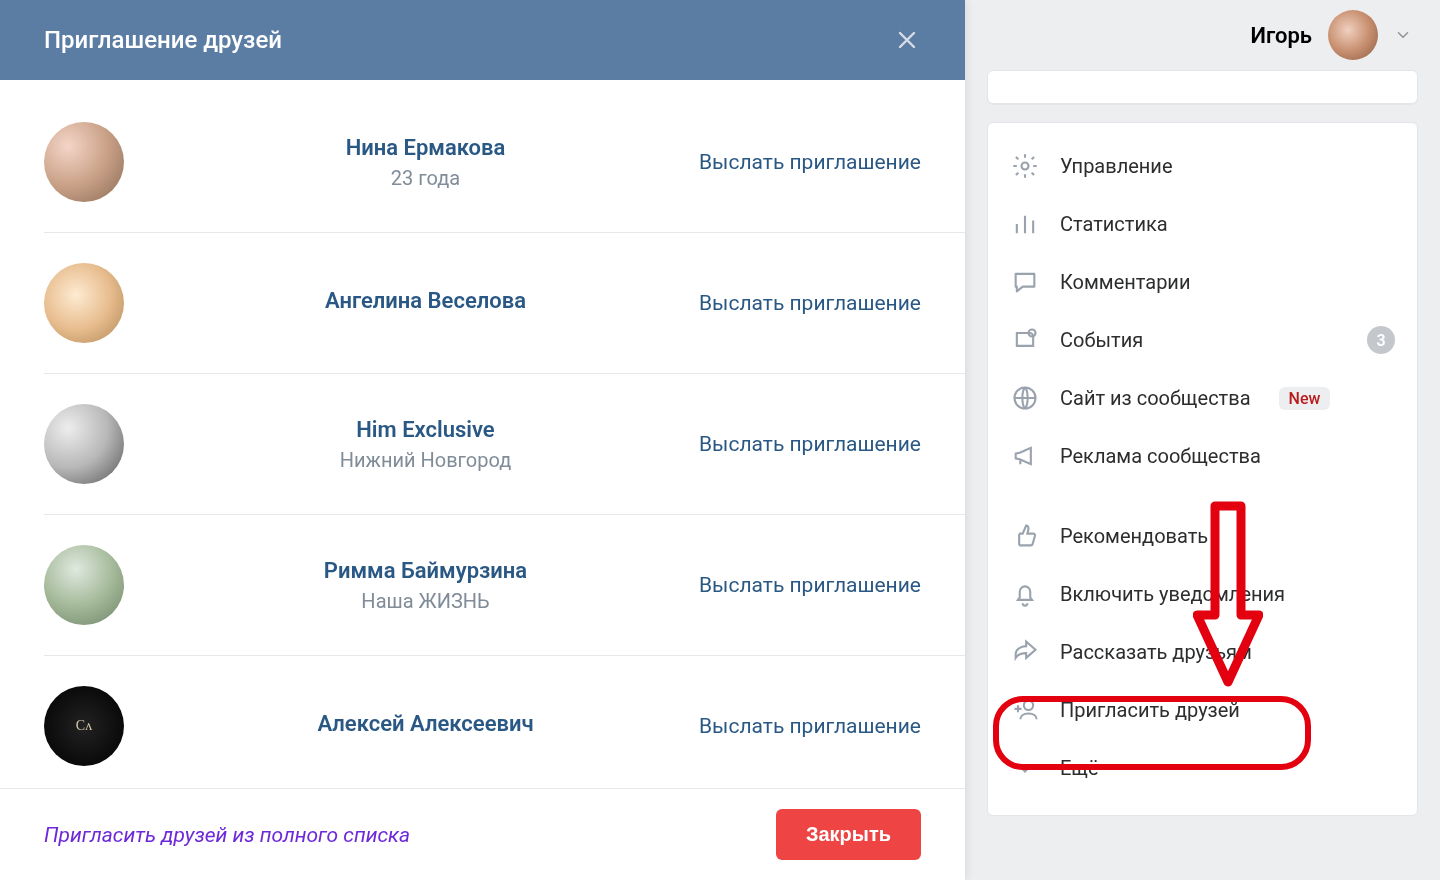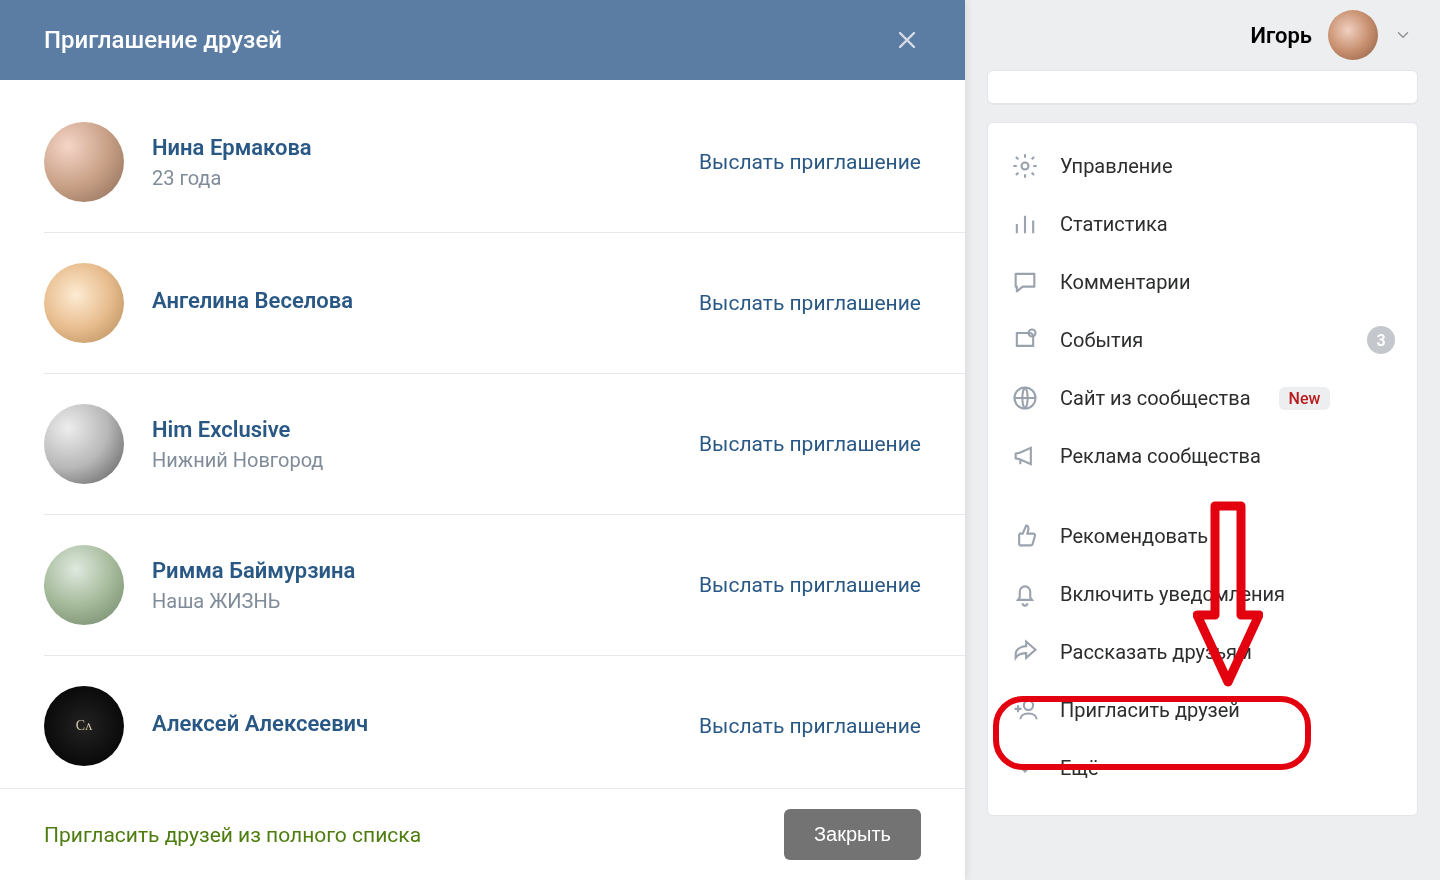--- a/index.html
+++ b/index.html
@@ -51,20 +51,21 @@
     position: relative;
   }
   .modal-body::-webkit-scrollbar { width: 14px; }
   .modal-body::-webkit-scrollbar-track { background: #f2f2f2; }
   .modal-body::-webkit-scrollbar-thumb { background: #aeb7c2; border-radius: 0; }
   .friend-row {
     display: flex;
     align-items: center;
     padding: 30px 44px 30px 0;
     border-bottom: 1px solid #e7e8ec;
+    text-align: center;
   }
   .friend-row:first-child { padding-top: 42px; }
   .friend-row:last-child { border-bottom: none; }
   .avatar {
     width: 80px; height: 80px;
     border-radius: 50%;
     background: #ccc;
     flex-shrink: 0;
     overflow: hidden;
     display: flex; align-items: center; justify-content: center;
@@ -93,32 +94,33 @@
   }
   .modal-footer {
     height: 92px;
     border-top: 1px solid #e7e8ec;
     padding: 0 44px;
     display: flex;
     align-items: center;
     justify-content: space-between;
   }
   .footer-link {
-    color: #4d7c0f;
+    color: #6d28d9;
     font-size: 21px;
     cursor: pointer;
+    font-style: italic;
   }
   .close-btn {
-    background: #737373;
+    background: #ef4444;
     color: #fff;
     border: none;
     border-radius: 6px;
     padding: 14px 30px;
     font-size: 20px;
-    font-weight: 400;
+    font-weight: 700;
     cursor: pointer;
   }
 
   .right-column {
     flex: 1;
     display: flex;
     flex-direction: column;
     padding-left: 22px;
   }
   .topbar {

